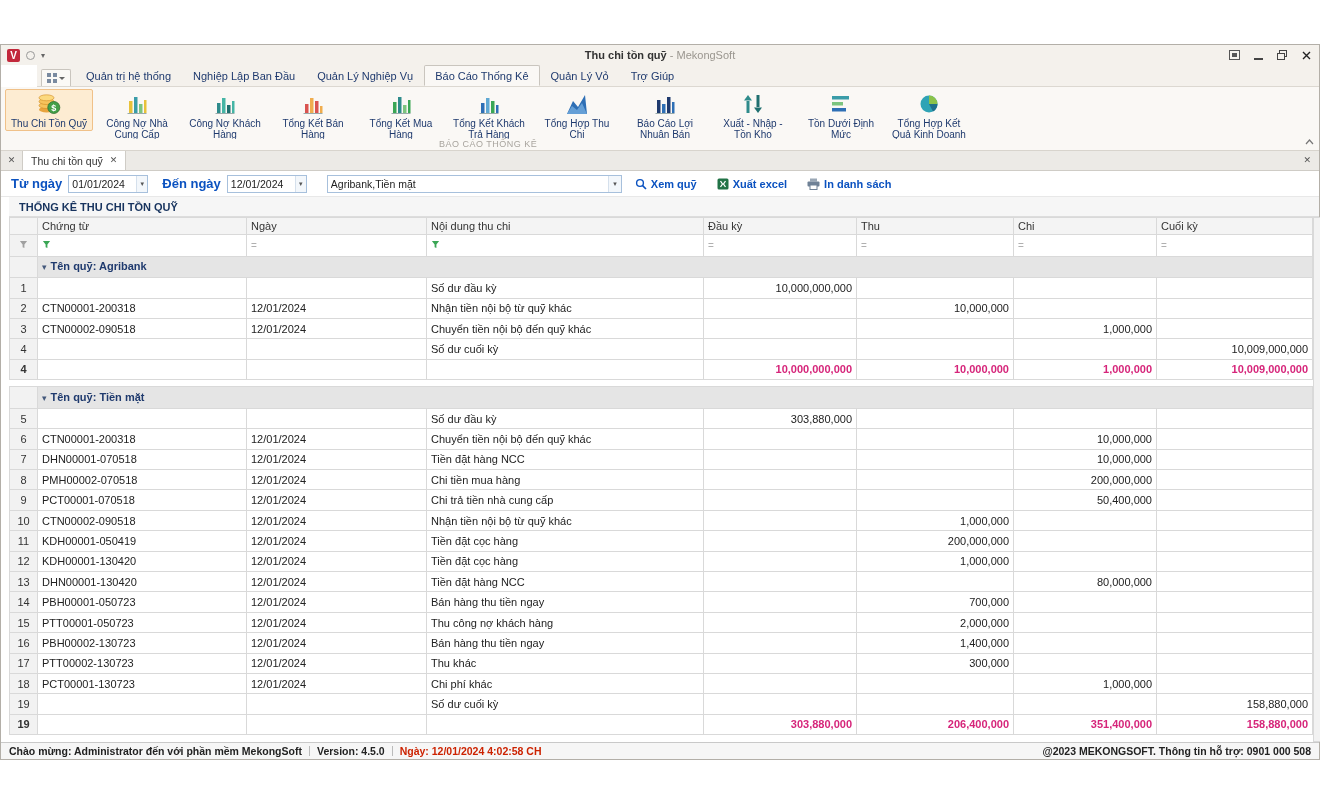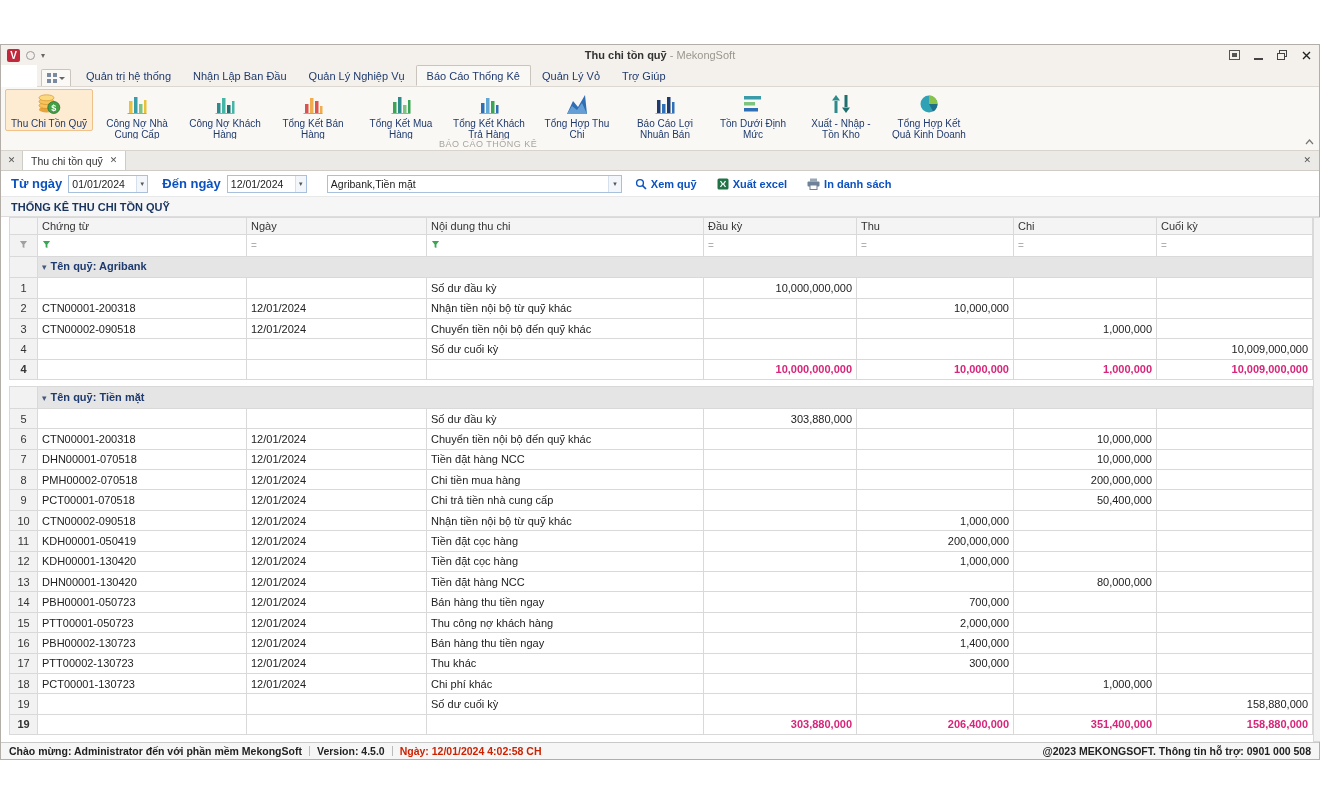--- a/index.html
+++ b/index.html
@@ -66,21 +66,21 @@
   .caret-btn { width:13px; display:flex; align-items:center; justify-content:center; font-size:7px;
     color:#555; border-left:1px solid #d5e0ec; background:#f3f7fb; }
   .w-date { width:80px; }
   .w-combo { width:295px; margin-left:14px; }
   .linkbtn { display:flex; align-items:center; gap:4px; color:var(--accent-blue); font-weight:bold;
     font-size:11px; padding:0 7px; white-space:nowrap; }
   .linkbtn:first-of-type { margin-left:8px; }
 
   
   .section-title { height:20px; background:#f6f6f6; border-bottom:1px solid #ddd; display:flex;
-    align-items:center; padding:0 10px; font-size:11px; font-weight:bold; color:#17335e; flex:0 0 auto; }
+    align-items:center; padding:0 10px; font-size:11px; font-weight:bold; color:#17335e; flex:0 0 auto;margin-left:8px; }
 
   
   .grid-area { flex:1 1 auto; min-height:0; display:flex; flex-direction:row; padding:0 8px; background:#fff; }
   table.grid { width:1304px; table-layout:fixed; border-collapse:collapse; font-size:11px; color:#222; flex:0 0 auto; }
   .grid th, .grid td { border:1px solid #d9d9d9; padding:1px 4px; height:17px; line-height:14px;
     overflow:hidden; white-space:nowrap; }
   .grid thead th { background:#f4f4f4; font-weight:normal; text-align:left; color:#333; }
   .grid td.rownum { background:#f2f2f2; text-align:center; color:#333; padding:1px 2px; }
   tr.filter-row td { height:15px; color:#b0b0b0; }
   tr.filter-row .op { font-size:10px; color:#b0b0b0; }
@@ -151,21 +151,21 @@
           <rect x="6" y="0" width="4" height="4" fill="#7a8aa0"></rect>
           <rect x="0" y="6" width="4" height="4" fill="#7a8aa0"></rect>
           <rect x="6" y="6" width="4" height="4" fill="#7a8aa0"></rect>
         </svg>
       <svg width="6" height="5" viewBox="0 0 6 5">
           <path d="M0 1l3 3 3-3z" fill="#666"></path>
         </svg>
     </span>
     <div style="display:flex" id="menu-tabs">
         <div class="menu-tab">Quản trị hệ thống</div>
-        <div class="menu-tab">Nhận Lập Ban Đầu</div>
+        <div class="menu-tab">Nghiệp Lập Ban Đầu</div>
         <div class="menu-tab">Quản Lý Nghiệp Vụ</div>
         <div class="menu-tab active">Báo Cáo Thống Kê</div>
         <div class="menu-tab">Quản Lý Vỏ</div>
         <div class="menu-tab">Trợ Giúp</div>
       </div>
   </div>
 
   <div class="toolbar" id="toolbar">
       <div class="tb-item selected">
         <span class="tb-icon">
@@ -257,37 +257,37 @@
             <rect x="9" y="12" width="3.5" height="9" fill="#2e6fb5"></rect>
             <rect x="14" y="5" width="3.5" height="16" fill="#1f3a6e"></rect>
             <rect x="19" y="10" width="2.5" height="11" fill="#2e6fb5"></rect>
           </svg>
         </span>
         <span class="tb-label">Báo Cáo Lợi Nhuận Bán Hàng</span>
       </div>
       <div class="tb-item">
         <span class="tb-icon">
           <svg width="24" height="24" viewBox="0 0 24 24">
-            <rect x="3" y="4" width="17" height="3.5" fill="#3a9ca8"></rect>
-            <rect x="3" y="10" width="11" height="3.5" fill="#7cc47f"></rect>
-            <rect x="3" y="16" width="14" height="3.5" fill="#2e6fb5"></rect>
-          </svg>
-        </span>
-        <span class="tb-label">Tồn Dưới Định Mức</span>
-      </div>
-      <div class="tb-item">
-        <span class="tb-icon">
-          <svg width="24" height="24" viewBox="0 0 24 24">
             <path d="M7 21V9" stroke="#2e8b8b" stroke-width="3"></path>
             <path d="M7 3l4 5.5H3z" fill="#2e8b8b"></path>
             <path d="M17 3v12" stroke="#1f6f6f" stroke-width="3"></path>
             <path d="M17 21l-4-5.5h8z" fill="#1f6f6f"></path>
           </svg>
         </span>
         <span class="tb-label">Xuất - Nhập - Tồn Kho</span>
+      </div>
+      <div class="tb-item">
+        <span class="tb-icon">
+          <svg width="24" height="24" viewBox="0 0 24 24">
+            <rect x="3" y="4" width="17" height="3.5" fill="#3a9ca8"></rect>
+            <rect x="3" y="10" width="11" height="3.5" fill="#7cc47f"></rect>
+            <rect x="3" y="16" width="14" height="3.5" fill="#2e6fb5"></rect>
+          </svg>
+        </span>
+        <span class="tb-label">Tồn Dưới Định Mức</span>
       </div>
       <div class="tb-item">
         <span class="tb-icon">
           <svg width="24" height="24" viewBox="0 0 24 24">
             <circle cx="12" cy="12" r="8.5" fill="#2fa3b5"></circle>
             <path d="M12 12V3.5A8.5 8.5 0 0 1 20.5 12Z" fill="#8bc34a"></path>
             <path d="M12 12h8.5A8.5 8.5 0 0 1 16 19.5Z" fill="#1f6f8b"></path>
           </svg>
         </span>
         <span class="tb-label">Tổng Hợp Kết Quả Kinh Doanh</span>

